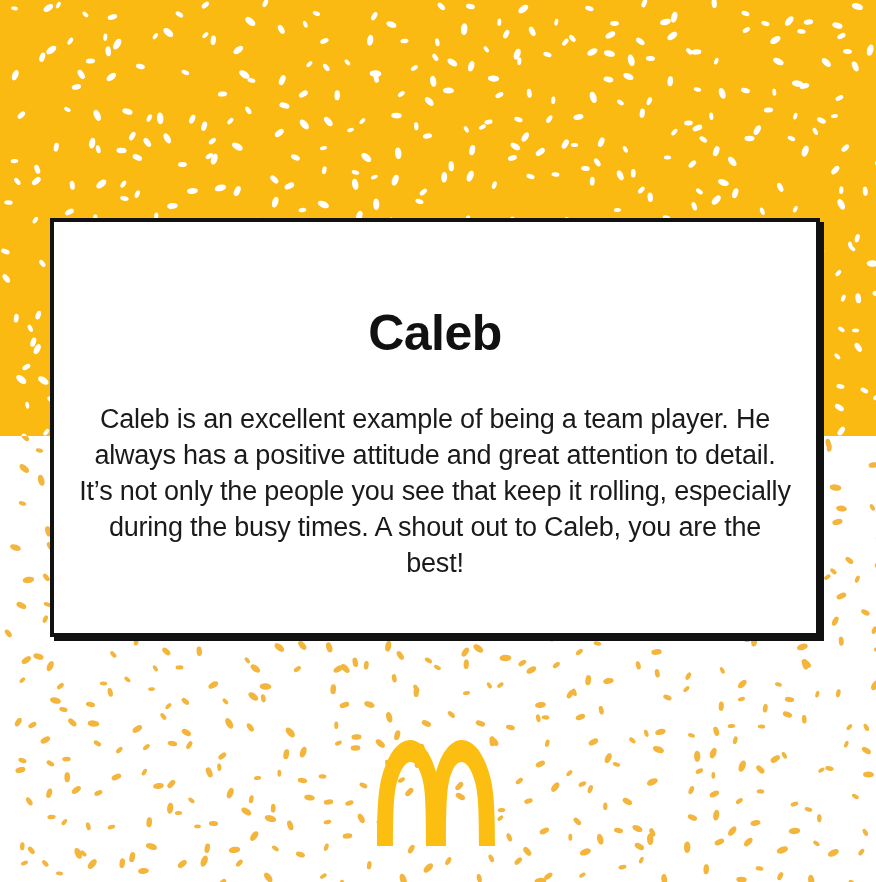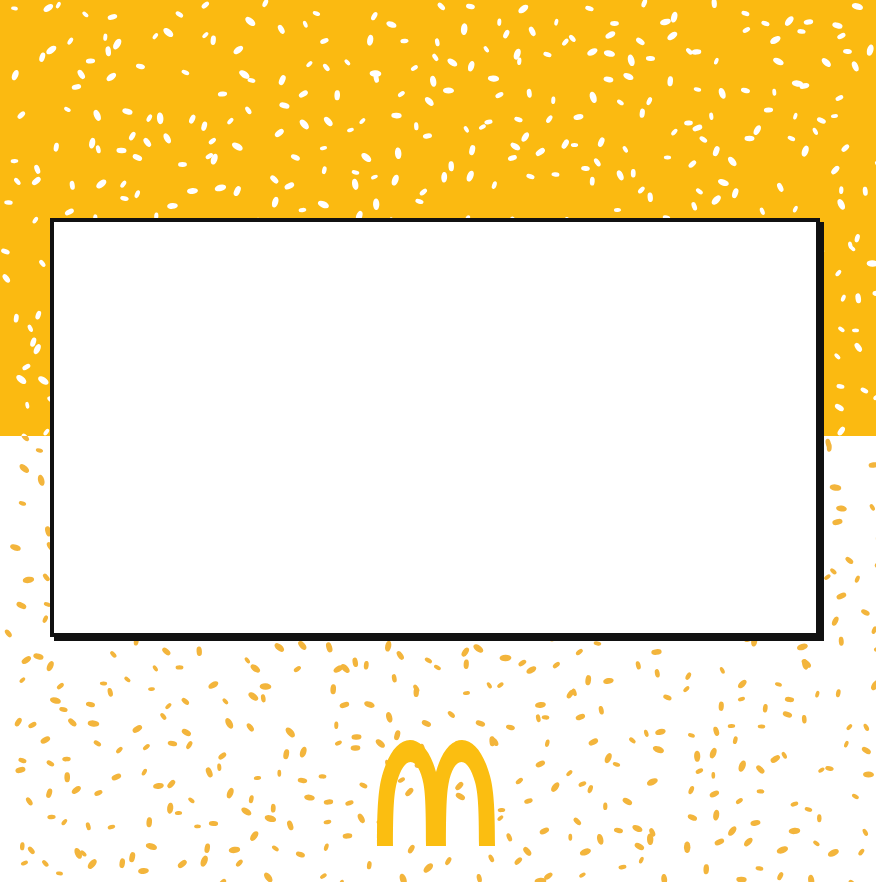--- a/index.html
+++ b/index.html
@@ -1217,20 +1217,22 @@
         <span class="speck" style="left: 736.5px; top: 877.1px; background: rgb(243, 181, 60); transform: rotate(1.5deg) scale(1.14);"></span>
         <span class="speck" style="left: 755px; top: 865.8px; background: rgb(243, 181, 60); transform: rotate(11.5deg) scale(0.86);"></span>
         <span class="speck" style="left: 775.9px; top: 874.2px; background: rgb(243, 181, 60); transform: rotate(116.6deg) scale(0.96);"></span>
         <span class="speck" style="left: 806.7px; top: 878.1px; background: rgb(243, 181, 60); transform: rotate(81.4deg) scale(1.22);"></span>
         <span class="speck" style="left: 848.2px; top: 881.1px; background: rgb(243, 181, 60); transform: rotate(43.8deg) scale(0.96);"></span>
         <span class="speck" style="left: 875.9px; top: 877.4px; background: rgb(243, 181, 60); transform: rotate(121.4deg) scale(1.16);"></span>
       </div>
   </div>
 
   <div id="card" style="background: rgb(255, 255, 255); border-color: rgb(17, 17, 17); box-shadow: rgb(17, 17, 17) 4px 4px 0px 0px;">
+    <h1 id="card-title">Caleb</h1>
+    <p id="card-body">Caleb is an excellent example of being a team player. He always has a positive attitude and great attention to detail. It’s not only the people you see that keep it rolling, especially during the busy times. A shout out to Caleb, you are the best!</p>
   </div>
 
   <div id="logo">
     <svg viewBox="0 0 120 110" xmlns="http://www.w3.org/2000/svg" aria-hidden="true">
       <path fill="#FBBE11" d="
         M 60 34
         C 54 12, 44 2, 34 2
         C 22 2, 12 16, 6 38
         C 2.5 51, 1 68, 1 108
         L 17 108

